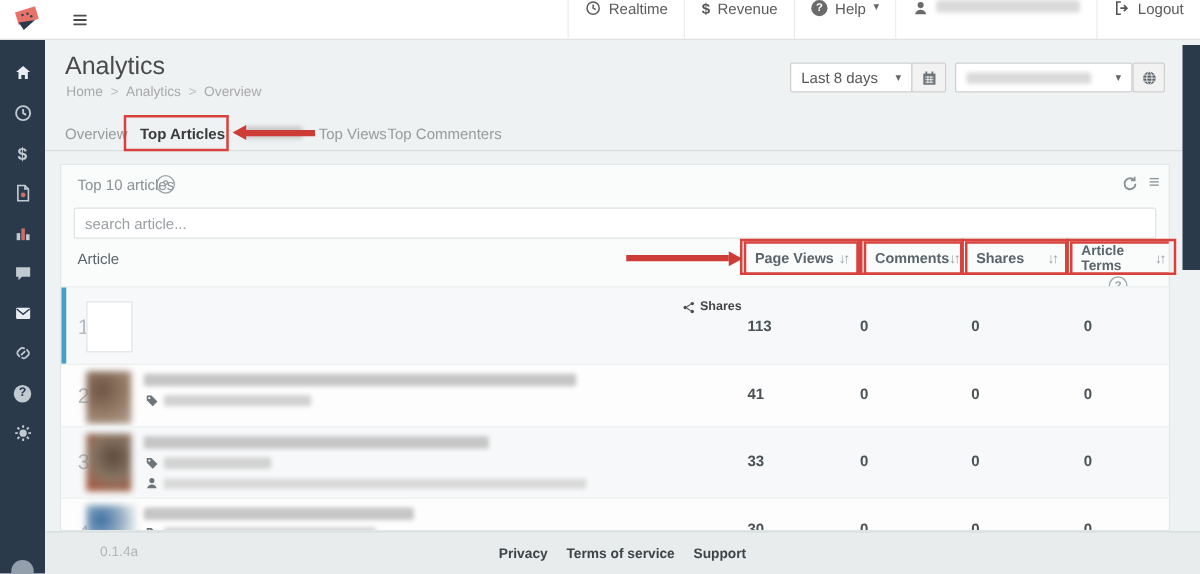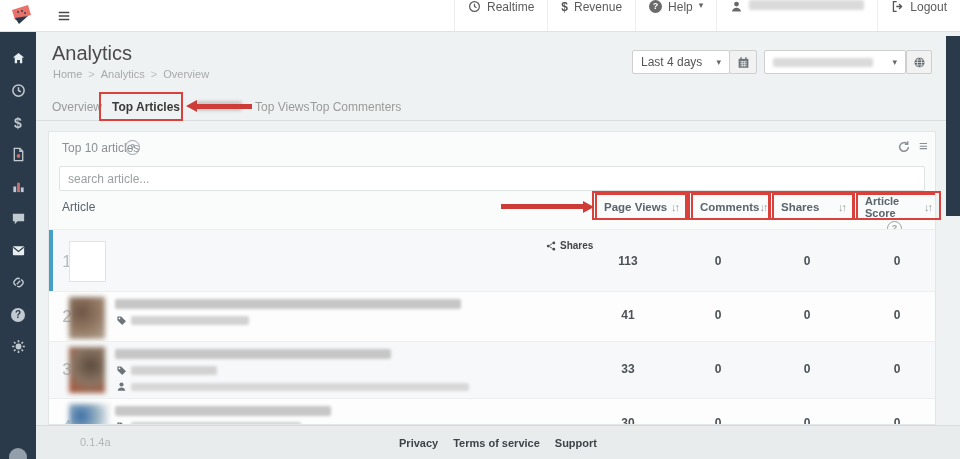--- a/index.html
+++ b/index.html
@@ -69,21 +69,21 @@
   
   .row{position:absolute;left:0;width:886px;border-top:1px solid #eceff0;}
   .row.shade{background:#f6f8f9;}
   .row.plain{background:#fdfdfd;}
   .rank{position:absolute;left:9px;width:18px;text-align:center;font-size:17px;color:#b3bcc2;}
   .stripe{position:absolute;left:0;top:0;bottom:0;width:4px;background:#44a0c4;}
   .thumb{position:absolute;box-sizing:border-box;}
   .thumb-empty{background:#ffffff;border:1px solid #e0e4e6;}
   .thumb-img{filter:blur(2.5px);border-radius:1px;}
   .redact{position:absolute;border-radius:2px;filter:blur(1.8px);}
-  .val{position:absolute;width:60px;text-align:center;font-size:12px;font-weight:bold;color:#4a5256;}
+  .val{position:absolute;width:60px;text-align:left;font-size:12px;font-weight:bold;color:#4a5256;}
   .shares-tip{position:absolute;display:flex;align-items:center;gap:4px;font-size:10px;color:#454545;font-weight:bold;}
   .meta-ic{color:#747c82;}
 
   
   .footer{position:absolute;left:36px;top:425px;width:924px;height:34px;background:#e8eced;border-top:1px solid #d6dbdd;}
   .footer-version{position:absolute;left:44px;top:10px;font-size:11px;color:#b2b6b8;}
   .footer-links{position:absolute;left:0;top:0;width:100%;height:100%;display:flex;align-items:center;
                 justify-content:center;gap:15px;font-size:11px;color:#3d4347;font-weight:bold;}
   .footer-links .link{cursor:pointer;}
 
@@ -201,21 +201,21 @@
   <div class="page-title">Analytics</div>
   <div class="breadcrumb">
     <span class="crumb">Home</span>
     <span class="crumb-sep">&gt;</span>
     <span class="crumb">Analytics</span>
     <span class="crumb-sep">&gt;</span>
     <span class="crumb">Overview</span>
   </div>
 
   <div class="select-box" style="left:632px;top:50px;width:98px;">
-    <span>Last 4 days</span>
+    <span>Last 8 days</span>
     <span class="caret">▾</span>
   </div>
   <div class="icon-btn" style="left:729px;top:50px;width:28px;">
     <svg width="13" height="13" viewBox="0 0 16 16">
       <rect x="2" y="3.5" width="12" height="11" fill="#6d757a"></rect>
       <path d="M5 1.5v3M11 1.5v3" stroke="#6d757a" stroke-width="1.8"></path>
       <path d="M4 7h8M4 9.5h8M4 12h8M6.5 6v7M9.5 6v7" stroke="#f0f0f0" stroke-width="0.9"></path>
     </svg>
   </div>
   <div class="select-box" style="left:764px;top:50px;width:142px;">
@@ -261,21 +261,21 @@
     </div>
     <div class="col-head" style="left:642px;width:79px;">
       <span>Comments</span>
       <span class="sort-glyph">↓↑</span>
     </div>
     <div class="col-head" style="left:723px;width:82px;">
       <span>Shares</span>
       <span class="sort-glyph">↓↑</span>
     </div>
     <div class="col-head" style="left:807px;width:84px;font-size:11px;">
-      <span>Article Score</span>
+      <span>Article Terms</span>
       <span class="sort-glyph">↓↑</span>
     </div>
     <span class="help-circle abs" style="left:838px;top:89px;">?</span>
 
     <div class="arrow-body" style="left:452px;top:72px;width:82px;"></div>
     <div class="arrow-head-right" style="left:534px;top:68.5px;"></div>
 
     <div class="row shade" style="top:97px;height:62px;">
       <div class="stripe"></div>
       <div class="rank" style="top:22px;">1</div>

